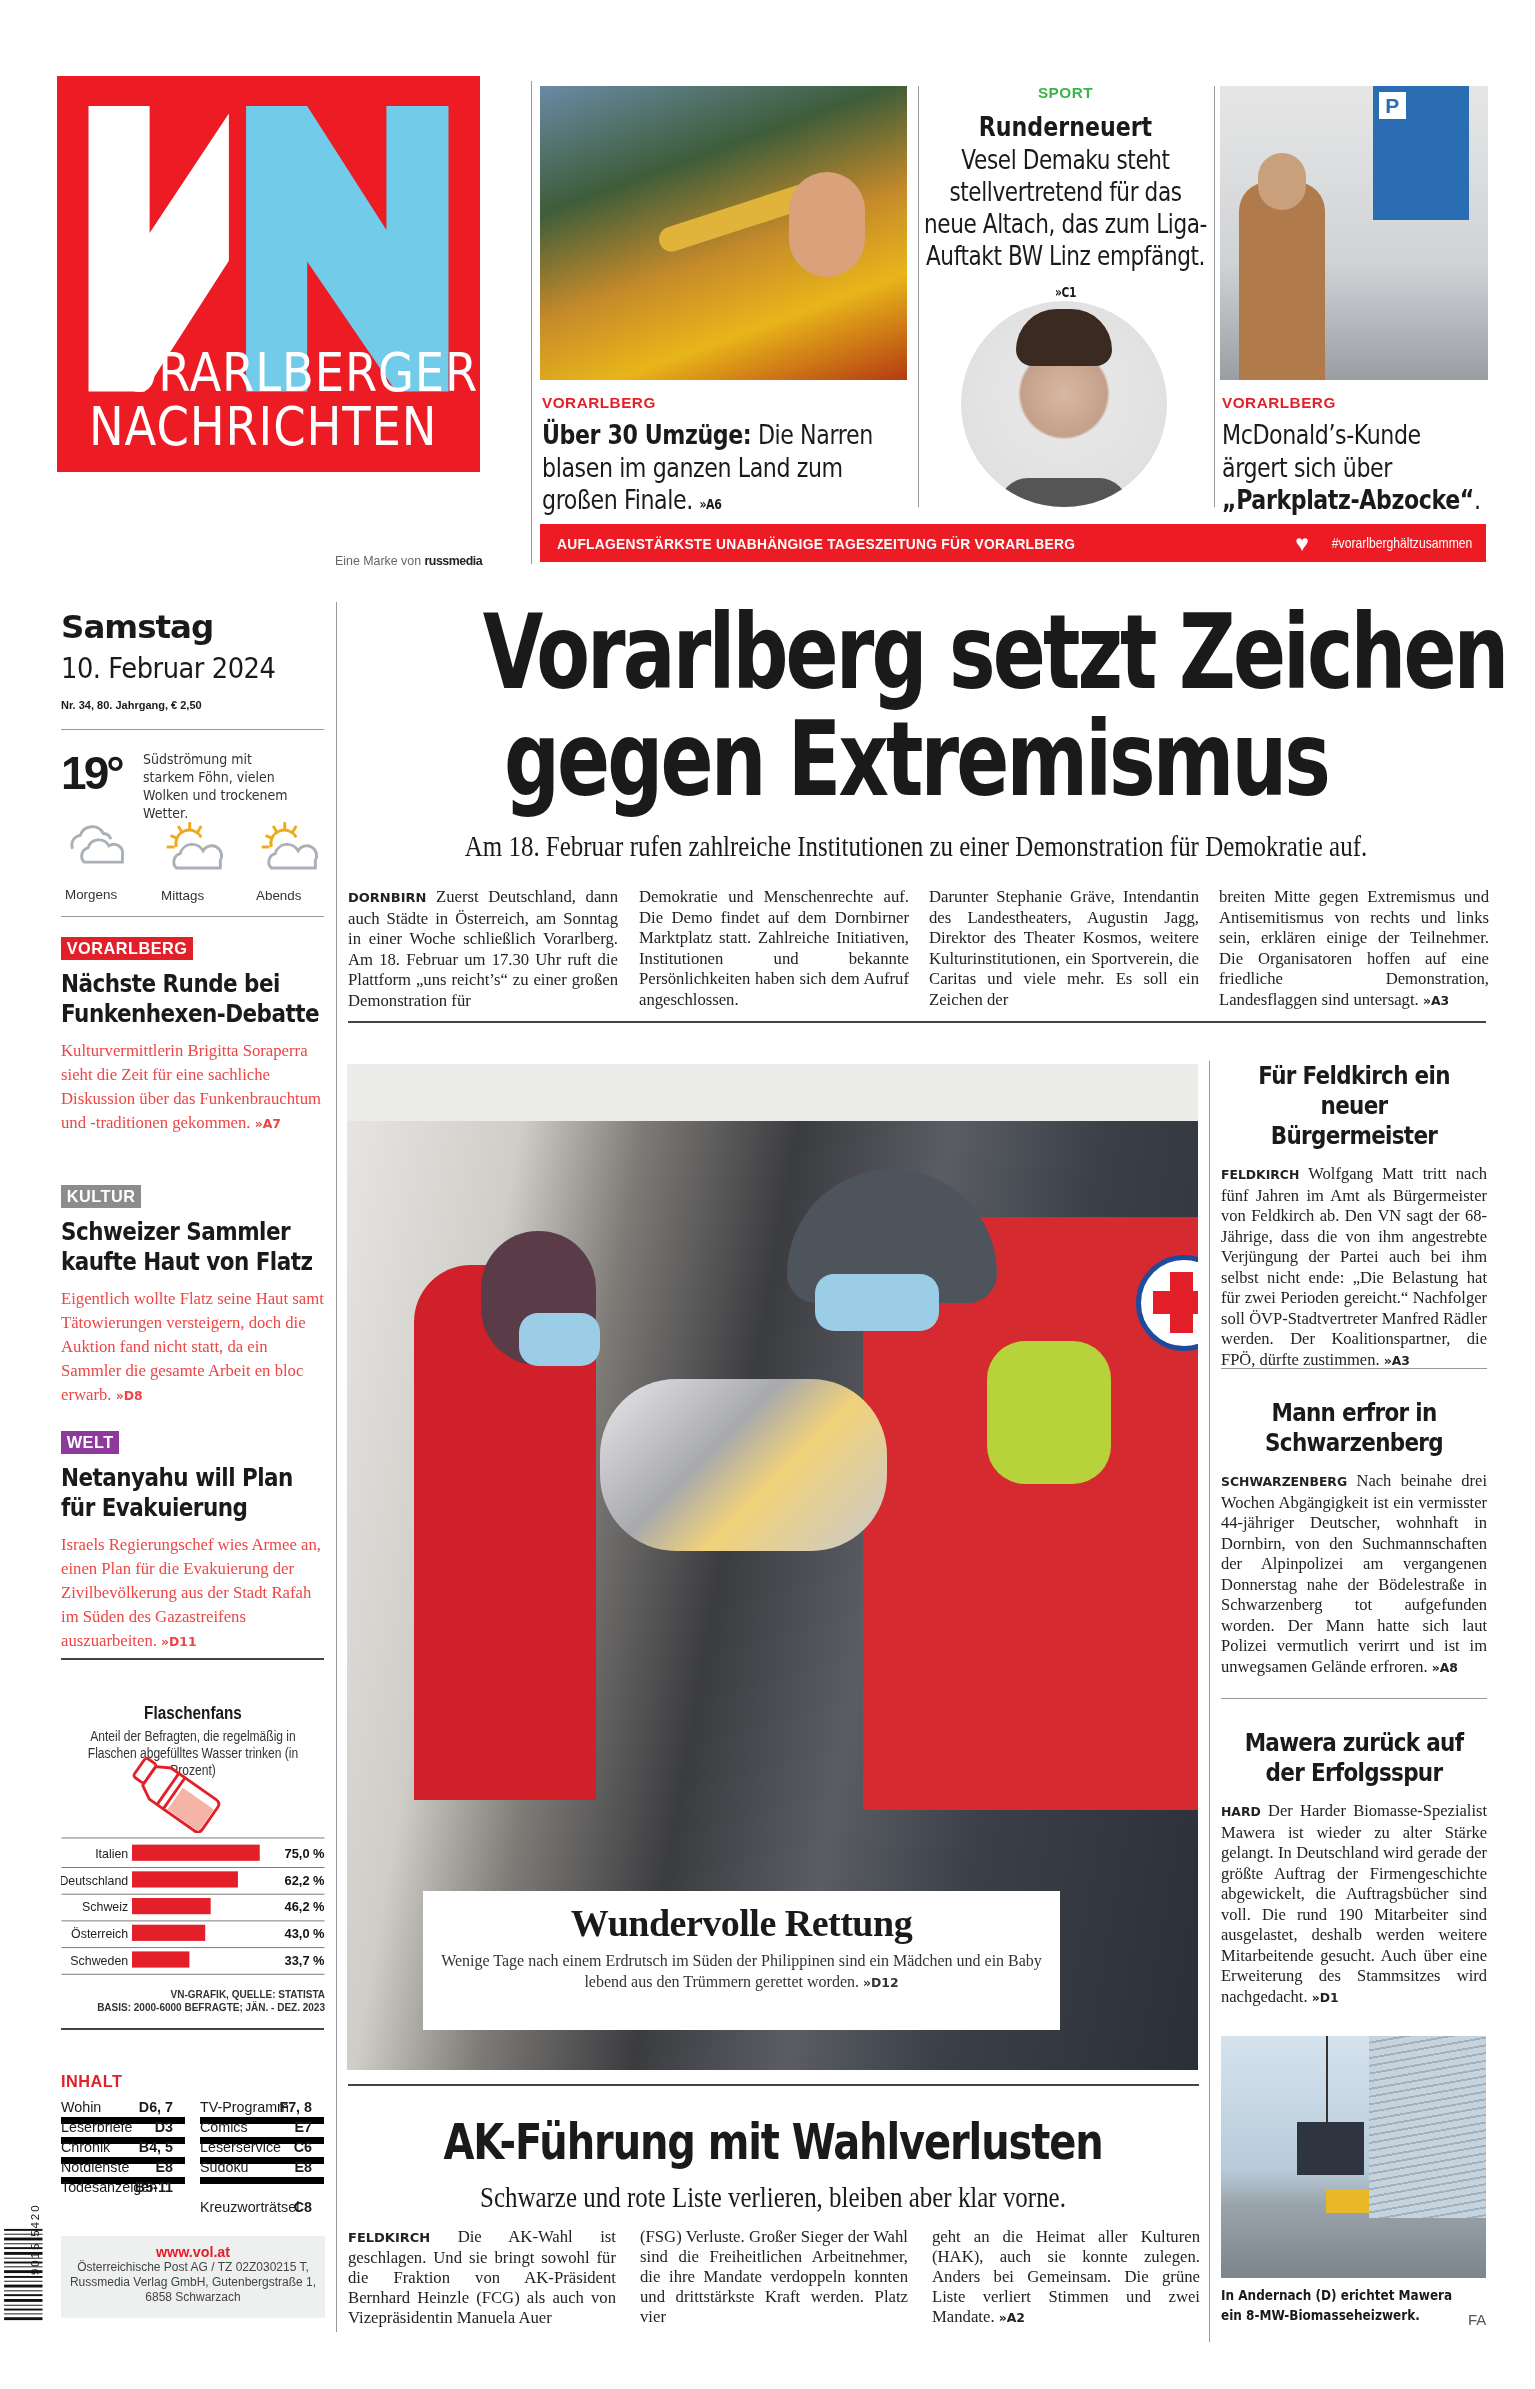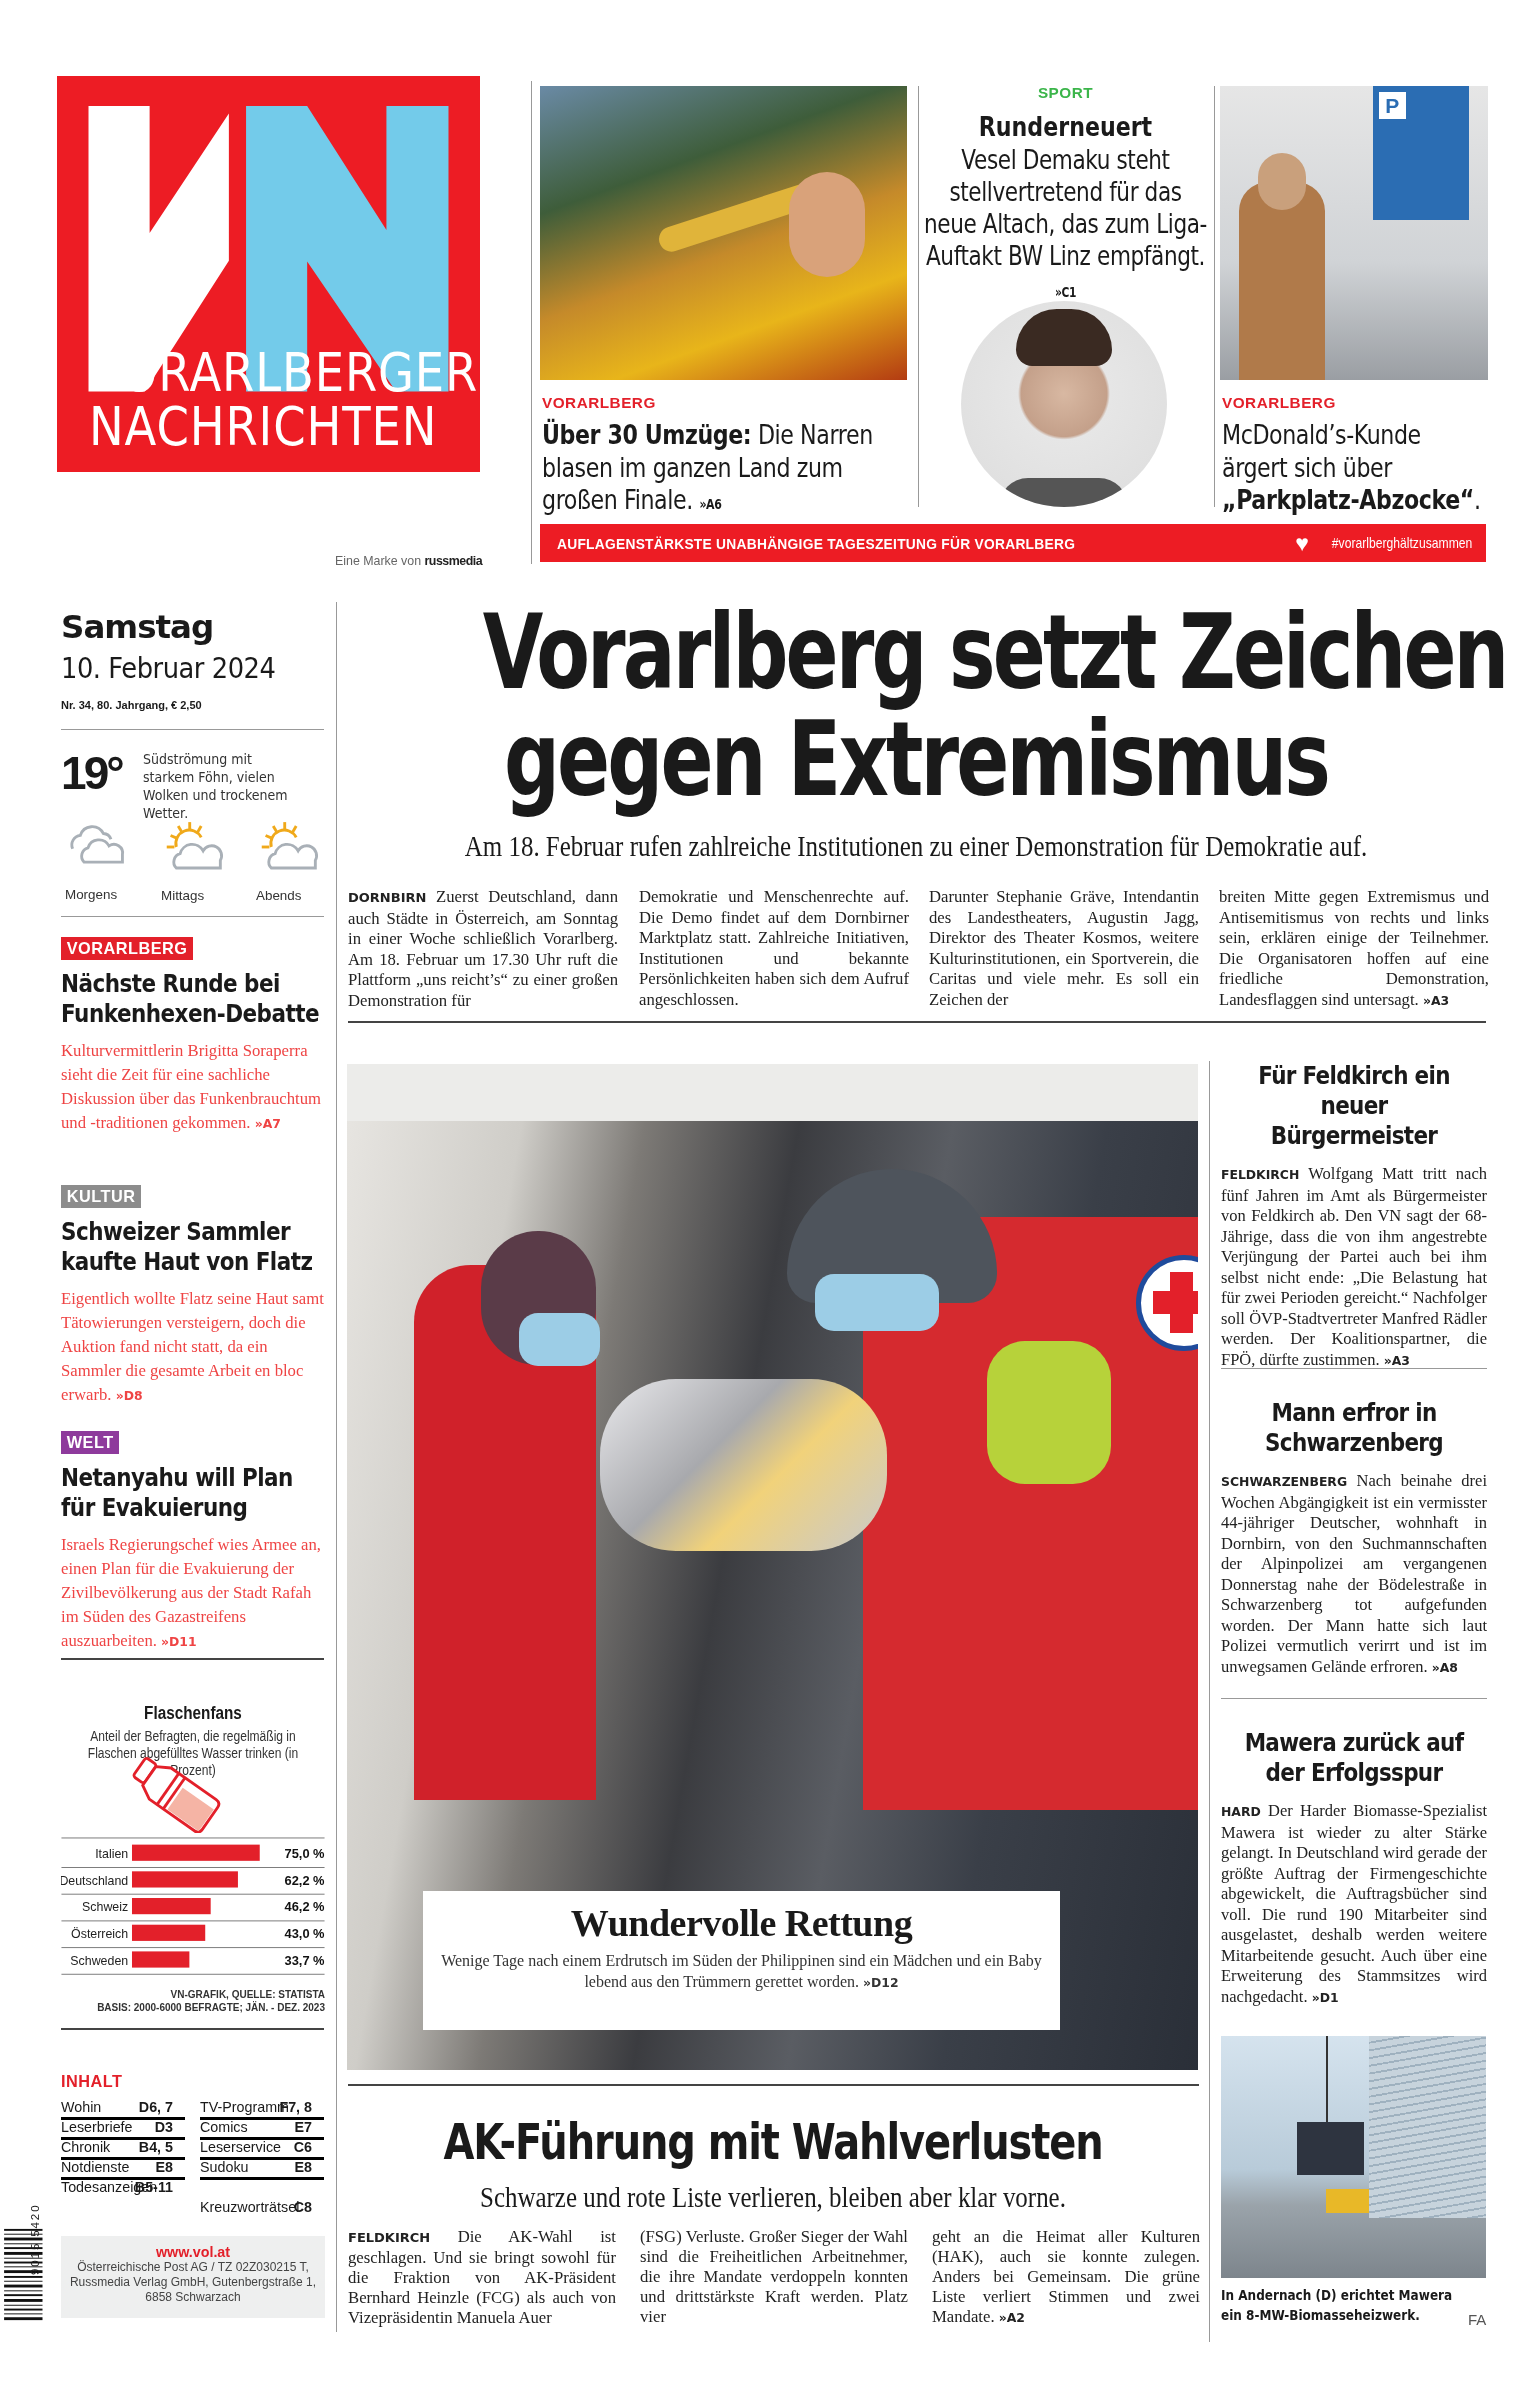--- a/index.html
+++ b/index.html
@@ -37,21 +37,21 @@
   .bodycol .dl{font-family:"DejaVu Sans",sans-serif;font-weight:bold;font-size:13px;}
   
   .rc{position:absolute;left:1221px;width:266px;}
   .rhead{font-weight:bold;font-size:25px;line-height:30px;text-align:center;font-family:"DejaVu Sans",sans-serif;letter-spacing:-0.8px;transform:scaleX(.86);transform-origin:center top;}
   .rbody{font-family:"Liberation Serif",serif;font-size:16.5px;line-height:20.5px;text-align:justify;color:#222;}
   .rbody .dl{font-family:"DejaVu Sans",sans-serif;font-weight:bold;font-size:12.4px;}
   
   #chart-title{left:61px;top:1703px;width:264px;text-align:center;font-weight:bold;font-size:18px;transform:scaleX(.85);}
   #chart-sub{left:57px;top:1728px;width:272px;text-align:center;font-size:14px;line-height:17px;color:#333;transform:scaleX(.86);transform-origin:center top;}
   
-  .toc-row{position:absolute;height:19px;border-bottom:3px solid #000000;font-size:14.3px;line-height:19px;}
+  .toc-row{position:absolute;height:19px;border-bottom:7px solid #000000;font-size:14.3px;line-height:19px;}
   .toc-row .lbl{position:absolute;left:0;top:0;}
   .toc-row .pg{position:absolute;right:12px;top:0;font-weight:bold;}
   #imprint{left:61px;top:2236px;width:264px;height:82px;background:#eeefef;text-align:center;font-size:12px;line-height:15.3px;color:#444;}
   #imprint .url{color:#e3202a;font-weight:bold;font-size:14.3px;margin-top:8.6px;}
   
   #caption{left:423px;top:1891px;width:637px;height:139px;background:#fff;text-align:center;}
   #caption .ct{font-family:"Liberation Serif",serif;font-weight:bold;font-size:38px;margin-top:9.6px;letter-spacing:-0.5px;}
   #caption .cb{font-family:"Liberation Serif",serif;font-size:16px;line-height:21px;margin-top:5.7px;color:#333;}
   #ak-head{left:346px;top:2113px;width:854px;text-align:center;font-weight:bold;font-size:50px;font-family:"DejaVu Sans",sans-serif;letter-spacing:-1.4px;transform:scaleX(.80);transform-origin:center top;}
   #ak-sub{left:346px;top:2181px;width:854px;text-align:center;font-family:"Liberation Serif",serif;font-size:29px;}

